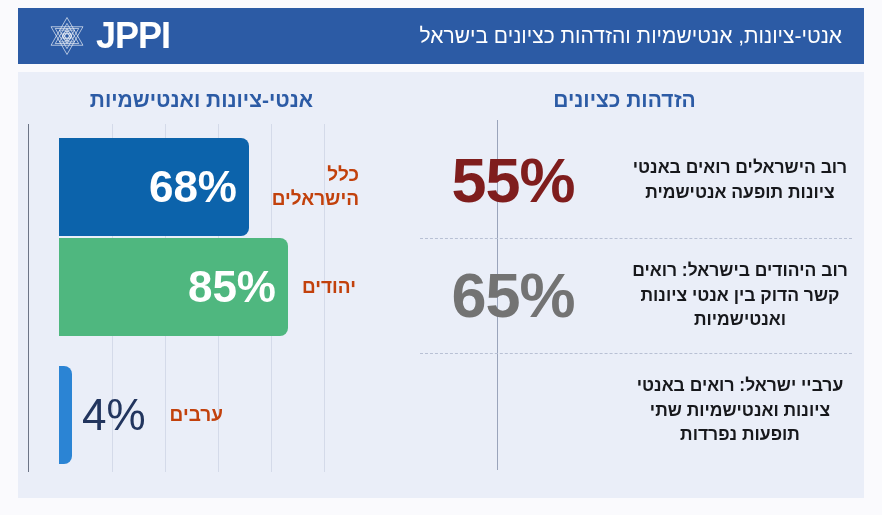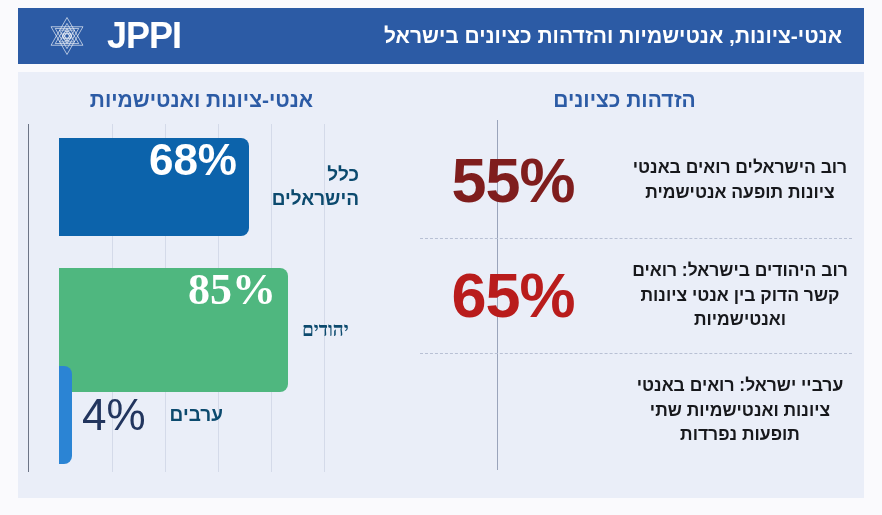--- a/index.html
+++ b/index.html
@@ -34,33 +34,33 @@
     align-items: center;
     direction: rtl;
   }
   #header-title {
     position: absolute;
     right: 22px;
     top: 50%;
     transform: translateY(-50%);
     color: #ffffff;
     font-size: 21px;
-    font-weight: bold;
+    font-weight: normal;
     letter-spacing: 0px;
     white-space: nowrap;
     text-align: right;
   }
   #brand {
     position: absolute;
     left: 28px;
     top: 50%;
     transform: translateY(-50%);
     display: flex;
     align-items: center;
-    gap: 19px;
+    gap: 8px;
     direction: ltr;
     justify-content: center;
   }
   #brand-mark {
     width: 42px;
     height: 42px;
     display: block;
     flex: none;
   }
   #brand-text {
@@ -146,21 +146,21 @@
     flex: 1;
     font-size: 63px;
     font-weight: bold;
     line-height: 1;
     text-align: center;
     direction: ltr;
     letter-spacing: -1px;
     white-space: nowrap;
   }
   .stat-value.green  { color: #7f1d1d; }
-  .stat-value.blue   { color: #b91c1c; }
+  .stat-value.blue   { color: #737373; }
   .stat-value.orange { color: #F4712E; }
 
   .stat-sep {
     position: absolute;
     right: 12px;
     width: 432px;
     height: 0;
     border-top: 1px dashed #b8c0d4;
   }
   #sep-1 { top: 114px; }
@@ -199,28 +199,29 @@
 
   .bar-row {
     position: absolute;
     left: 0px;
     width: 369px;
     display: flex;
     align-items: center;
     direction: ltr;
   }
   .bar-row.b1 { top: 14px;  height: 98px; }
-  .bar-row.b2 { top: 144px; height: 124px; font-family: Liberation Serif, serif; }
+  .bar-row.b2 { top: 114px; height: 98px; }
   .bar-row.b3 { top: 242px; height: 98px; }
 
   .bar {
     position: relative;
     height: 100%;
     border-radius: 0 8px 8px 0;
     display: flex;
+    align-items: center;
     justify-content: flex-end;
     box-sizing: border-box;
     padding-right: 12px;
     margin-left: 31px;
     flex: none;
   }
   .bar.c-darkblue { background: #0C63AB; }
   .bar.c-green    { background: #4FB77F; }
   .bar.c-blue     { background: #2B84D4; }
 
@@ -233,21 +234,21 @@
     direction: ltr;
   }
   .bar-value.outside {
     color: #22355E;
     font-weight: normal;
     margin-left: 10px;
   }
   .bar-label {
     font-size: 19px;
     font-weight: bold;
-    color: #0c4a6e;
+    color: #c2410c;
     line-height: 1.25;
     text-align: right;
     direction: rtl;
     white-space: pre-line;
     margin-left: 14px;
   }
   .bar-label.wide { width: 96px; }
 </style>
 </head>
 <body>

